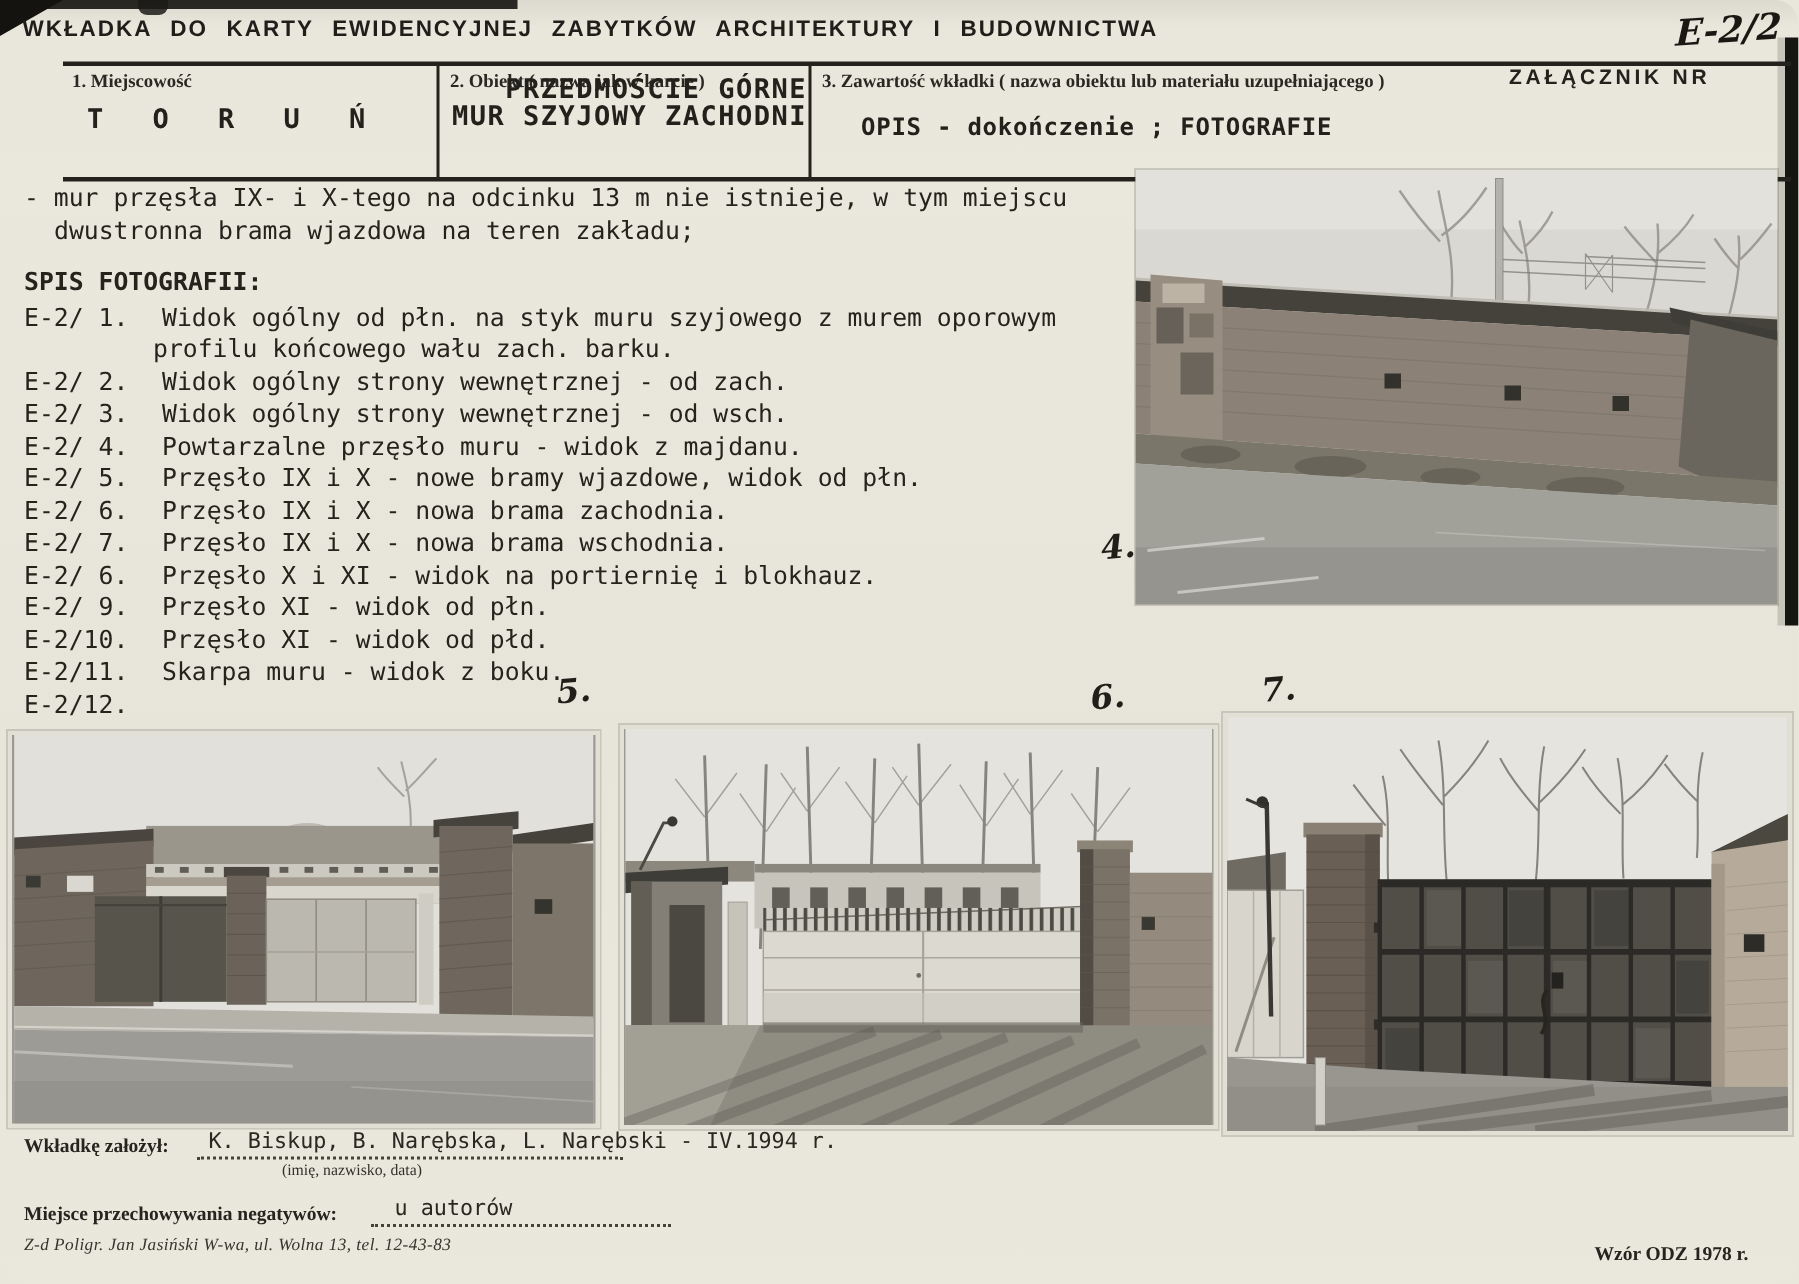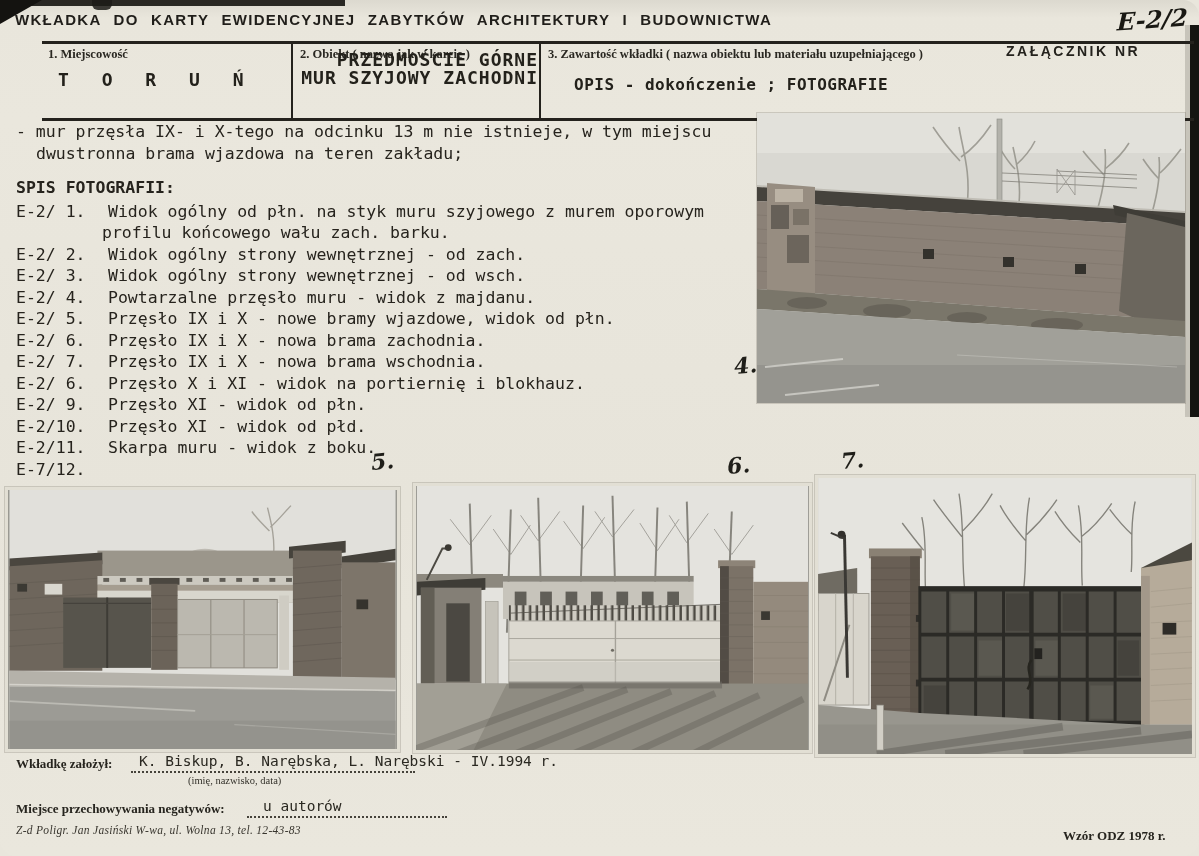--- a/index.html
+++ b/index.html
@@ -133,21 +133,21 @@
         </div>
       <div class="li">
           <span class="lid">E-2/10.</span>
           <span class="ltx">Przęsło XI - widok od płd.</span>
         </div>
       <div class="li">
           <span class="lid">E-2/11.</span>
           <span class="ltx">Skarpa muru - widok z boku.</span>
         </div>
       <div class="li">
-          <span class="lid">E-7/12.</span>
+          <span class="lid">E-2/12.</span>
         </div>
     </div>
   </div>
 
   <div class="photo" style="left:757px;top:113px;width:428px;height:290px">
     <svg viewBox="0 0 428 290">
       <rect x="0" y="0" width="428" height="290" fill="#d9d8d2"></rect>
       <rect x="0" y="0" width="428" height="40" fill="#e2e1db"></rect>
       <g stroke="#8a887f" stroke-width="1.6" fill="none" opacity=".75">
         <path d="M210,92 C214,60 206,38 202,14 M203,48 C190,34 184,26 176,14 M204,44 C216,36 226,24 234,12"></path>

